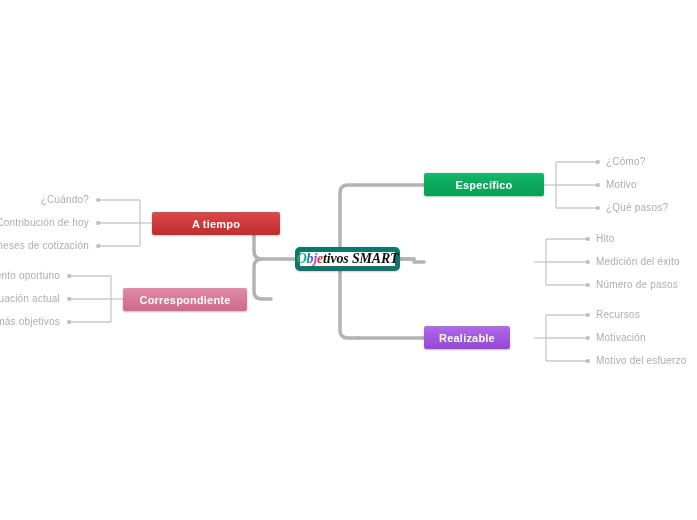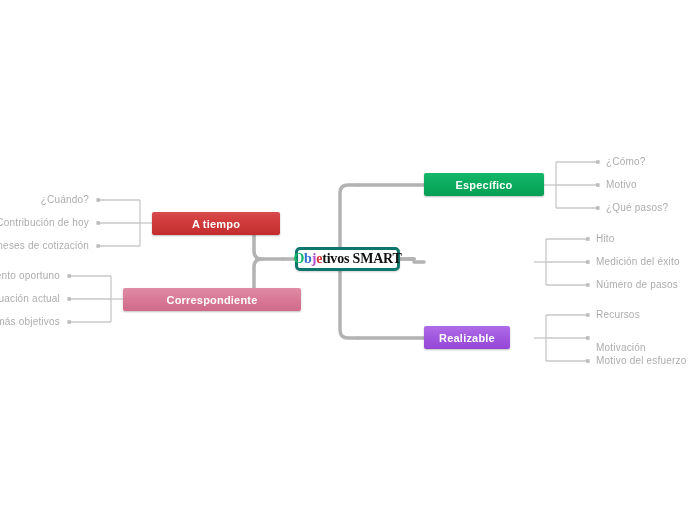--- a/index.html
+++ b/index.html
@@ -32,27 +32,28 @@
 
   
   .center-node {
     position: absolute;
     left: 295px;
     top: 247px;
     width: 105px;
     height: 24px;
     box-sizing: border-box;
     background: #ffffff;
-    border: 3px solid #0f766e;
+    border: 5px solid #0f766e;
     border-radius: 5px;
     box-shadow: 0 1px 2px rgba(0,0,0,0.18);
     display: flex;
     align-items: center;
     justify-content: center;
     z-index: 30;
+    font-style: italic;
   }
   .center-title {
     font-family: "Liberation Serif", serif;
     font-weight: bold;
     font-size: 14px;
     line-height: 14px;
     white-space: nowrap;
     letter-spacing: -0.2px;
   }
   .center-title span { display: inline; }
@@ -85,21 +86,21 @@
   }
   .branch-node.purple {
     left: 424px; top: 326px; width: 86px;
     background: linear-gradient(to bottom, #b06ce8 0%, #a259e0 45%, #9646d6 100%);
   }
   .branch-node.red {
     left: 152px; top: 212px; width: 128px;
     background: linear-gradient(to bottom, #d94b4b 0%, #cf3a3a 45%, #c32d2d 100%);
   }
   .branch-node.pink {
-    left: 123px; top: 288px; width: 178px;
+    left: 123px; top: 288px; width: 124px;
     background: linear-gradient(to bottom, #e08ca6 0%, #d97b98 45%, #d06a8a 100%);
     justify-content: center;
   }
 
   
   .leaf {
     position: absolute;
     font-size: 10px;
     color: #adadad;
     white-space: nowrap;
@@ -193,21 +194,21 @@
 
   <div class="leaf right" style="left:606px; top:156px;">¿Cómo?</div>
   <div class="leaf right" style="left:606px; top:179px;">Motivo</div>
   <div class="leaf right" style="left:606px; top:202px;">¿Qué pasos?</div>
 
   <div class="leaf right" style="left:596px; top:233px;">Hito</div>
   <div class="leaf right" style="left:596px; top:256px;">Medición del éxito</div>
   <div class="leaf right" style="left:596px; top:279px;">Número de pasos</div>
 
   <div class="leaf right" style="left:596px; top:309px;">Recursos</div>
-  <div class="leaf right" style="left:596px; top:332px;margin-top:10px;">Motivación</div>
+  <div class="leaf right" style="left:596px; top:332px;">Motivación</div>
   <div class="leaf right" style="left:596px; top:355px;">Motivo del esfuerzo</div>
 
   <div class="leaf left" style="right:608px; top:194px;">¿Cuándo?</div>
   <div class="leaf left" style="right:608px; top:217px;">Contribución de hoy</div>
   <div class="leaf left" style="right:608px; top:240px;">meses de cotización</div>
 
   <div class="leaf left" style="right:637px; top:270px;">ento oportuno</div>
   <div class="leaf left" style="right:637px; top:293px;">uación actual</div>
   <div class="leaf left" style="right:637px; top:316px;">más objetivos</div>
 

